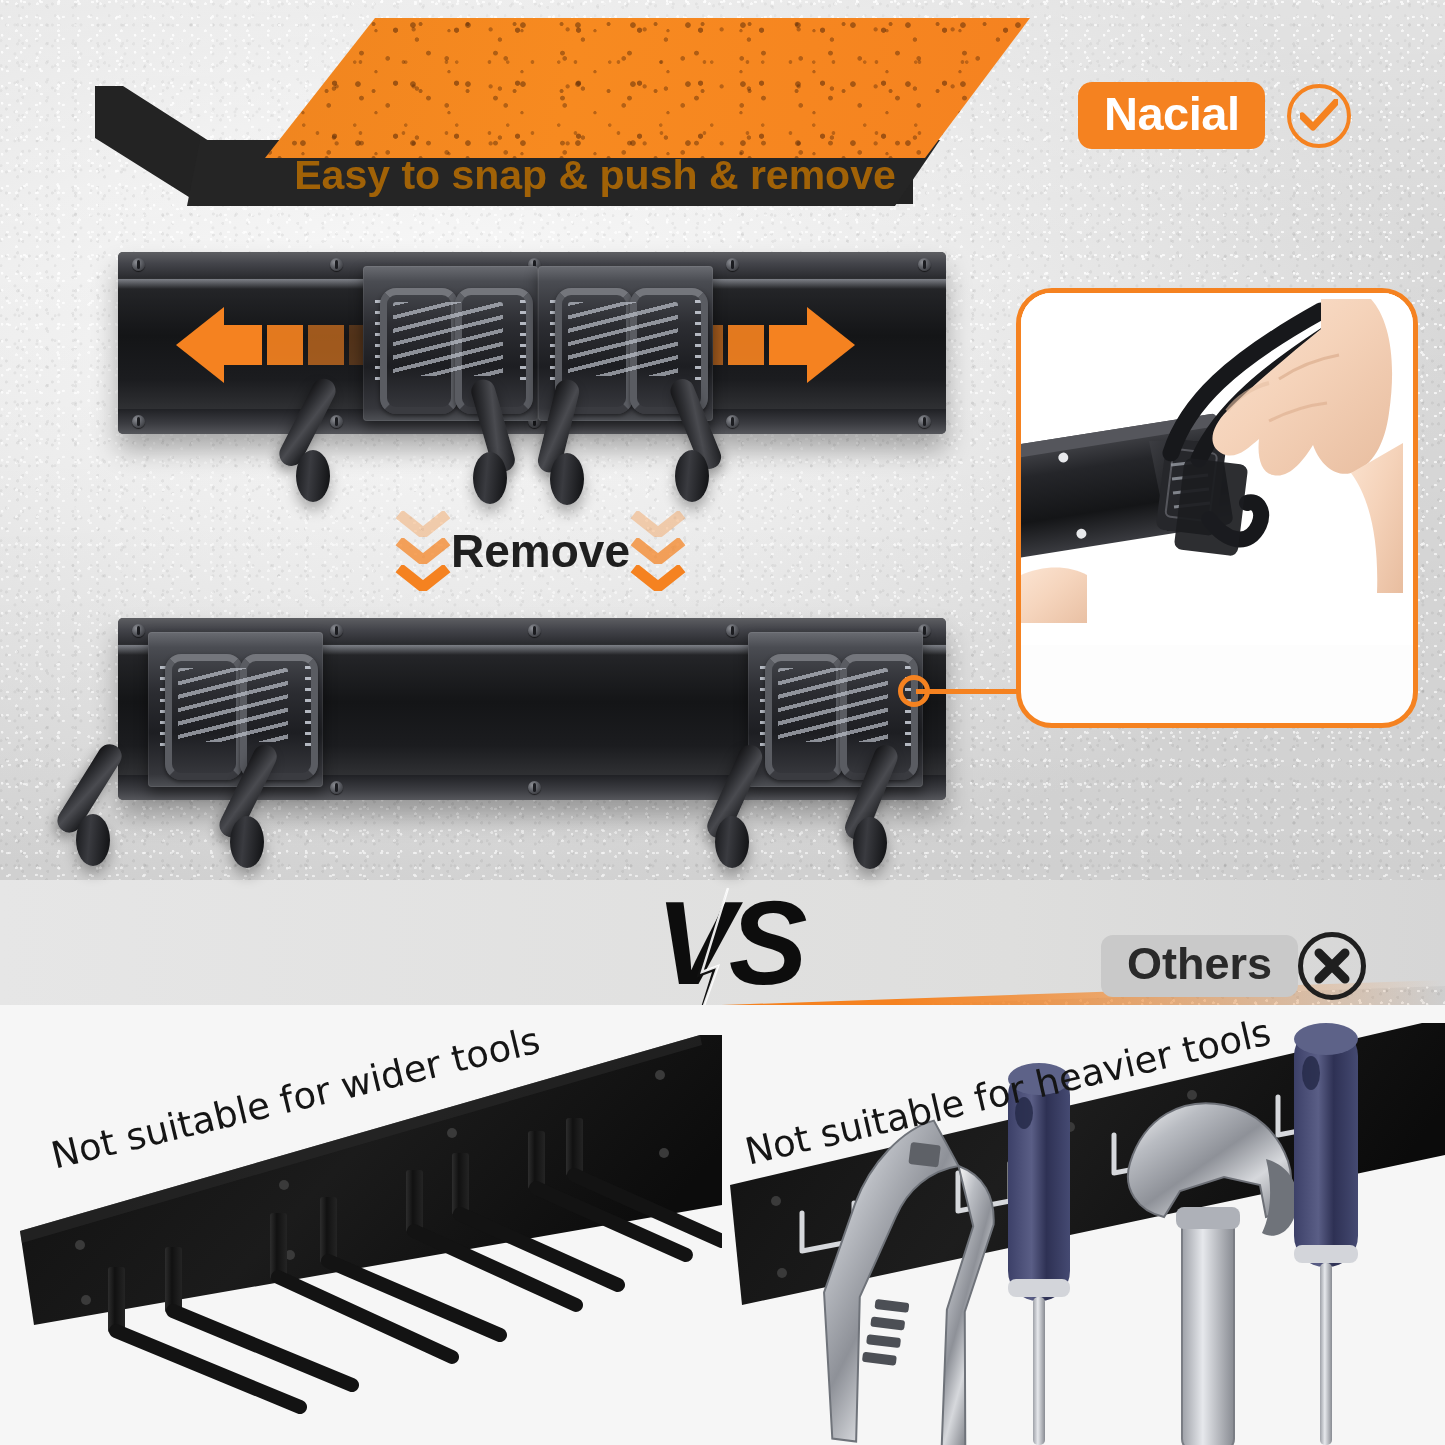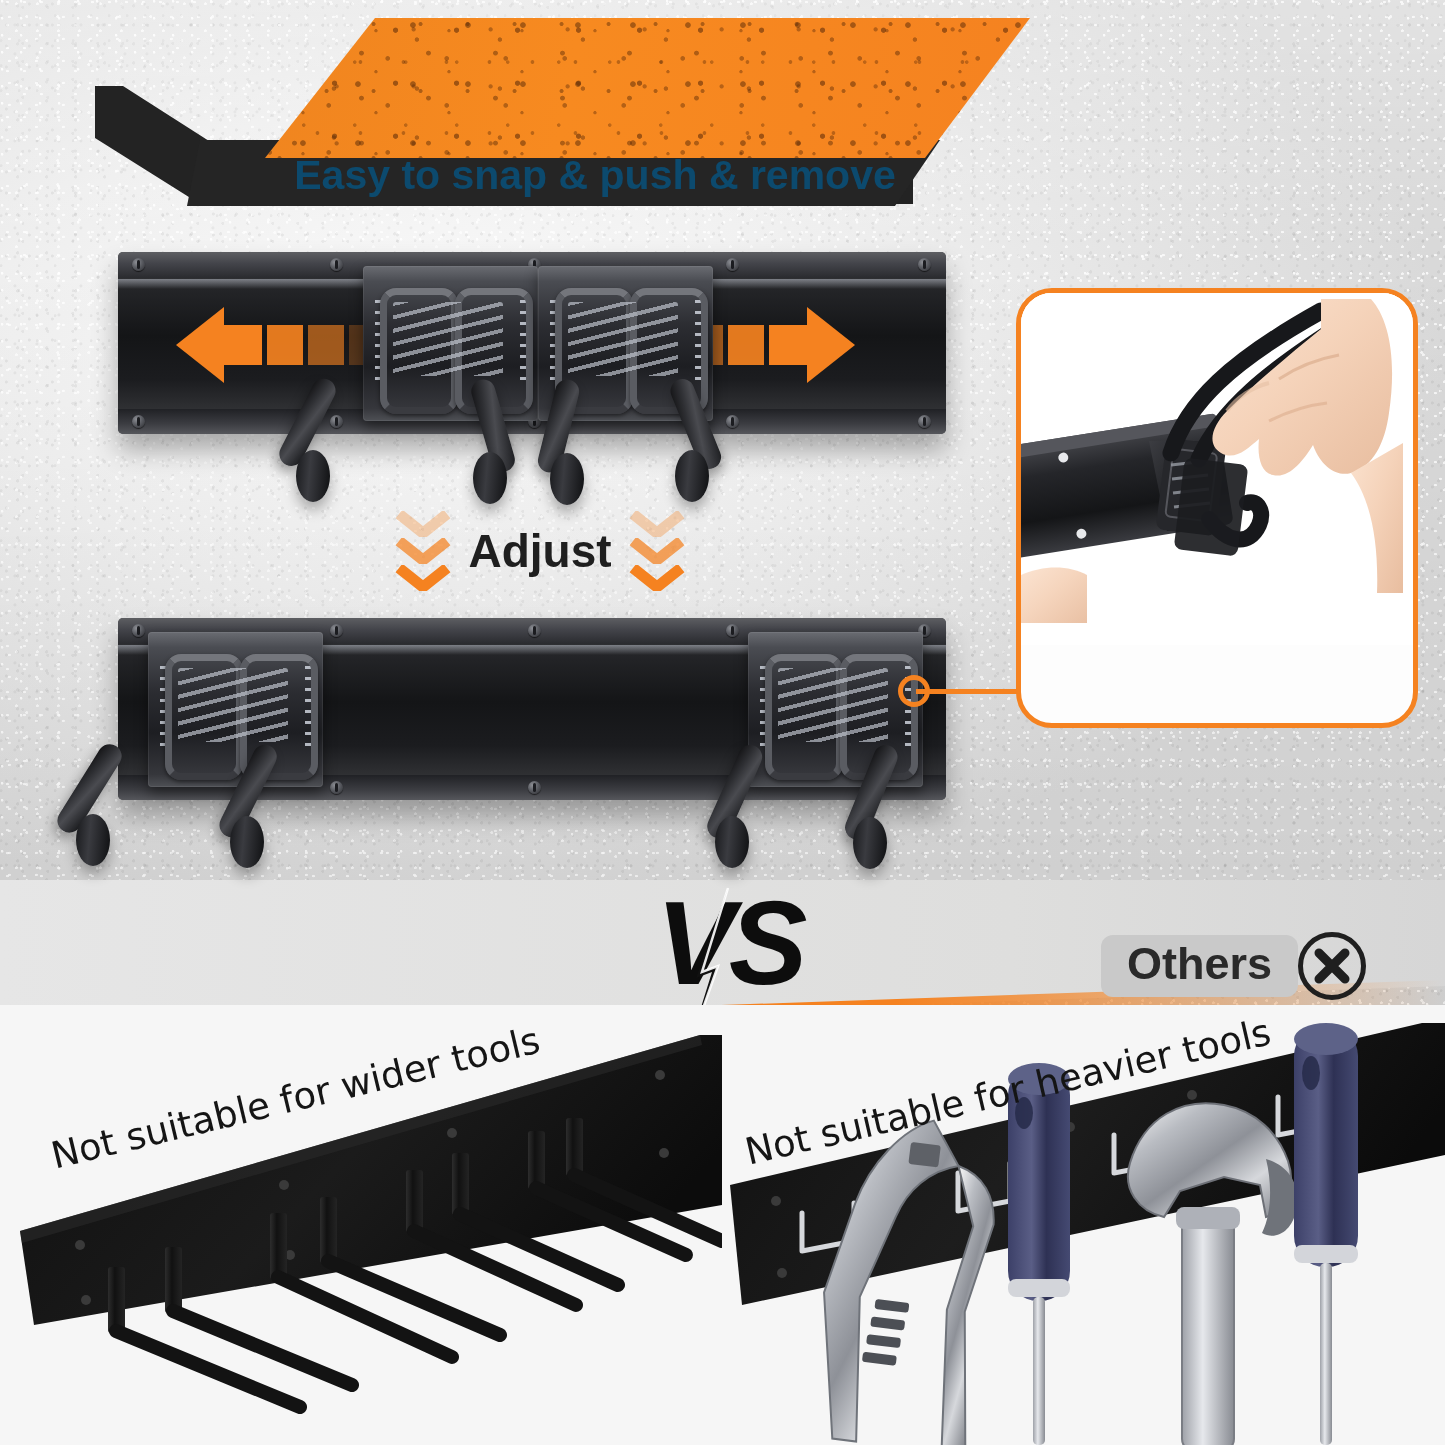--- a/index.html
+++ b/index.html
@@ -79,21 +79,21 @@
   .banner-title{
     position:absolute;left:193px;top:26px;width:745px;height:90px;
     display:flex;align-items:center;justify-content:center;
     font-size:66px;font-weight:bold;color:#1c1c1c;letter-spacing:.5px;
     text-shadow:2px 2px 0 rgba(255,255,255,.35), -1px -1px 0 rgba(0,0,0,.25);
     white-space:nowrap;
   }
   .banner-sub{
     position:absolute;left:150px;top:128px;width:700px;height:58px;
     display:flex;align-items:center;justify-content:center;
-    font-size:41px;font-weight:bold;color:#0c4a6e;white-space:nowrap;
+    font-size:41px;font-weight:bold;color:#a16207;white-space:nowrap;
   }
 
   
   .brand-badge{position:absolute;left:1078px;top:82px;display:flex;align-items:center;gap:22px;}
   .brand-pill{
     background:#F58220;border-radius:14px;padding:7px 26px 11px 26px;
     font-size:47px;font-weight:bold;color:#fff;line-height:1.05;letter-spacing:-.5px;
   }
   .check-circle{
     width:56px;height:56px;border-radius:50%;border:4px solid #F58220;
@@ -247,20 +247,28 @@
 
   <div class="banner">
     <div class="banner-dark"></div>
     <div class="banner-dark2"></div>
     <div class="banner-orange">
       <div class="banner-grunge"></div>
     </div>
     <div class="banner-sub">Easy to snap &amp; push &amp; remove</div>
   </div>
 
+  <div class="brand-badge">
+    <div class="brand-pill">Nacial</div>
+    <div class="check-circle">
+      <svg width="38" height="34" viewBox="0 0 38 34">
+        <path d="M2 17 L13 28 L36 3" fill="none" stroke="#F58220" stroke-width="7" stroke-linecap="round" stroke-linejoin="round"></path>
+      </svg>
+    </div>
+  </div>
 
   <div class="rail" style="left:118px;top:252px;width:828px;height:182px;">
     <div class="rail-body"></div>
     <div class="rail-top-lip"></div>
     <div class="rail-sheen"></div>
     <div class="rail-bot-lip"></div>
     <div class="screw" style="left:14px;top:6px;"></div>
     <div class="screw" style="left:212px;top:6px;"></div>
     <div class="screw" style="left:410px;top:6px;"></div>
     <div class="screw" style="left:608px;top:6px;"></div>
@@ -325,21 +333,21 @@
       <svg width="56" height="26" viewBox="0 0 56 26" style="opacity:.32">
         <path d="M4 3 L28 22 L52 3" fill="none" stroke="#F58220" stroke-width="11" stroke-linecap="butt" stroke-linejoin="miter"></path>
       </svg>
       <svg width="56" height="26" viewBox="0 0 56 26" style="opacity:.72">
         <path d="M4 3 L28 22 L52 3" fill="none" stroke="#F58220" stroke-width="11" stroke-linecap="butt" stroke-linejoin="miter"></path>
       </svg>
       <svg width="56" height="26" viewBox="0 0 56 26" style="opacity:1">
         <path d="M4 3 L28 22 L52 3" fill="none" stroke="#F58220" stroke-width="11" stroke-linecap="butt" stroke-linejoin="miter"></path>
       </svg>
     </div>
-    <div class="adjust-text">Adjust</div>
+    <div class="adjust-text">Remove</div>
     <div class="chev-stack">
       <svg width="56" height="26" viewBox="0 0 56 26" style="opacity:.32">
         <path d="M4 3 L28 22 L52 3" fill="none" stroke="#F58220" stroke-width="11" stroke-linecap="butt" stroke-linejoin="miter"></path>
       </svg>
       <svg width="56" height="26" viewBox="0 0 56 26" style="opacity:.72">
         <path d="M4 3 L28 22 L52 3" fill="none" stroke="#F58220" stroke-width="11" stroke-linecap="butt" stroke-linejoin="miter"></path>
       </svg>
       <svg width="56" height="26" viewBox="0 0 56 26" style="opacity:1">
         <path d="M4 3 L28 22 L52 3" fill="none" stroke="#F58220" stroke-width="11" stroke-linecap="butt" stroke-linejoin="miter"></path>
       </svg>

